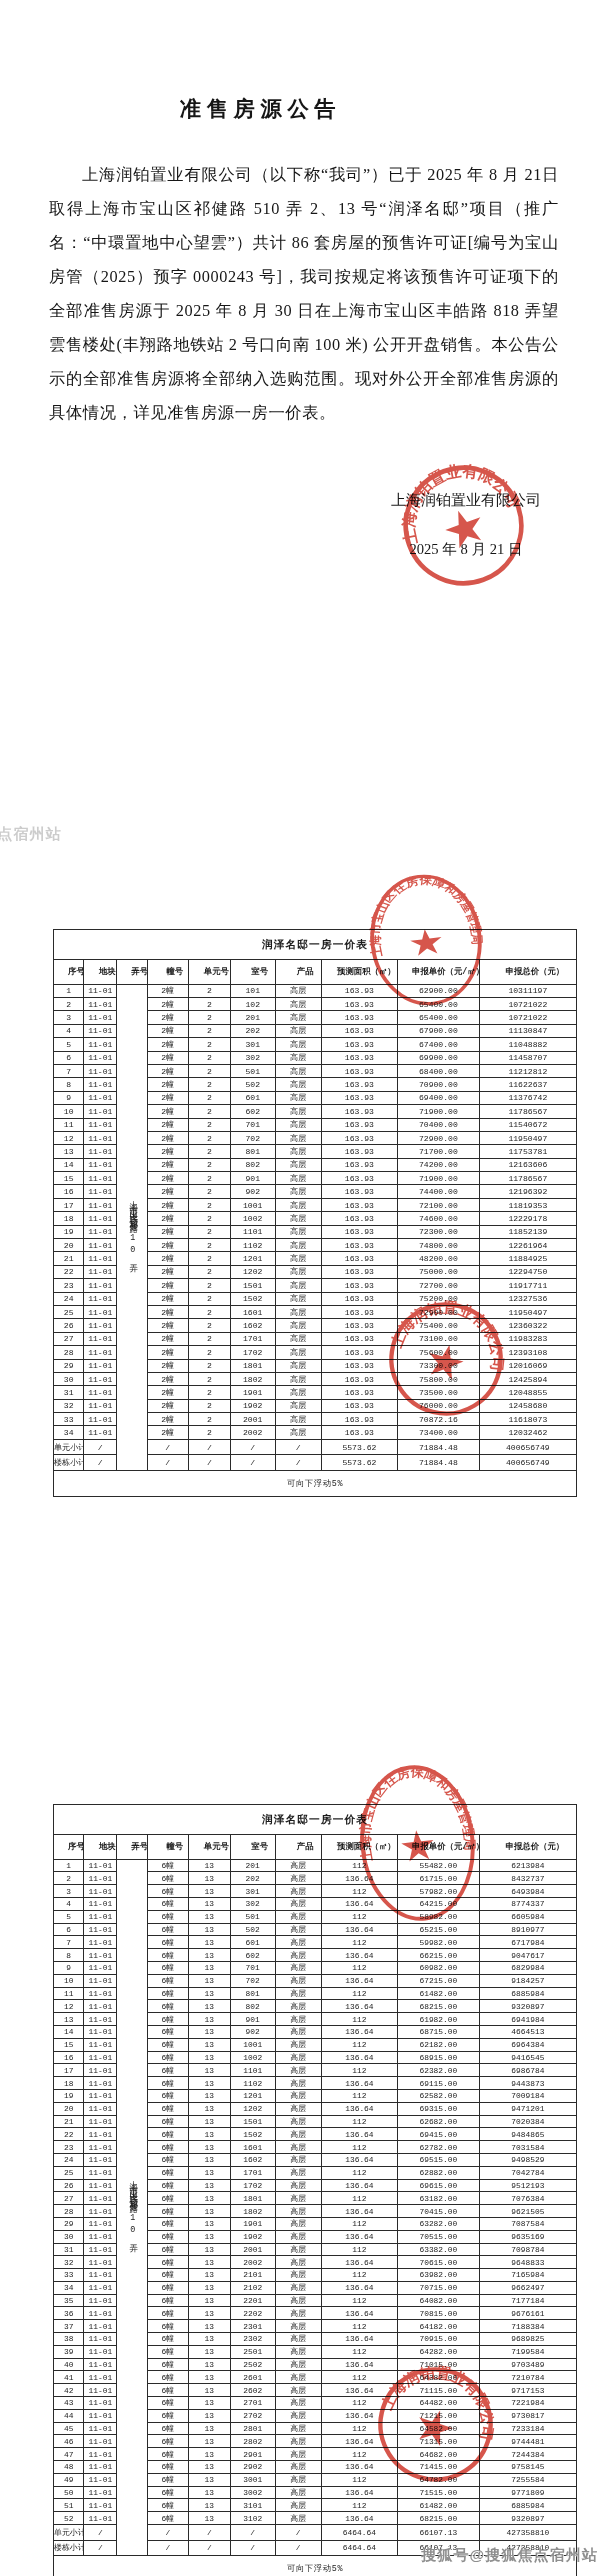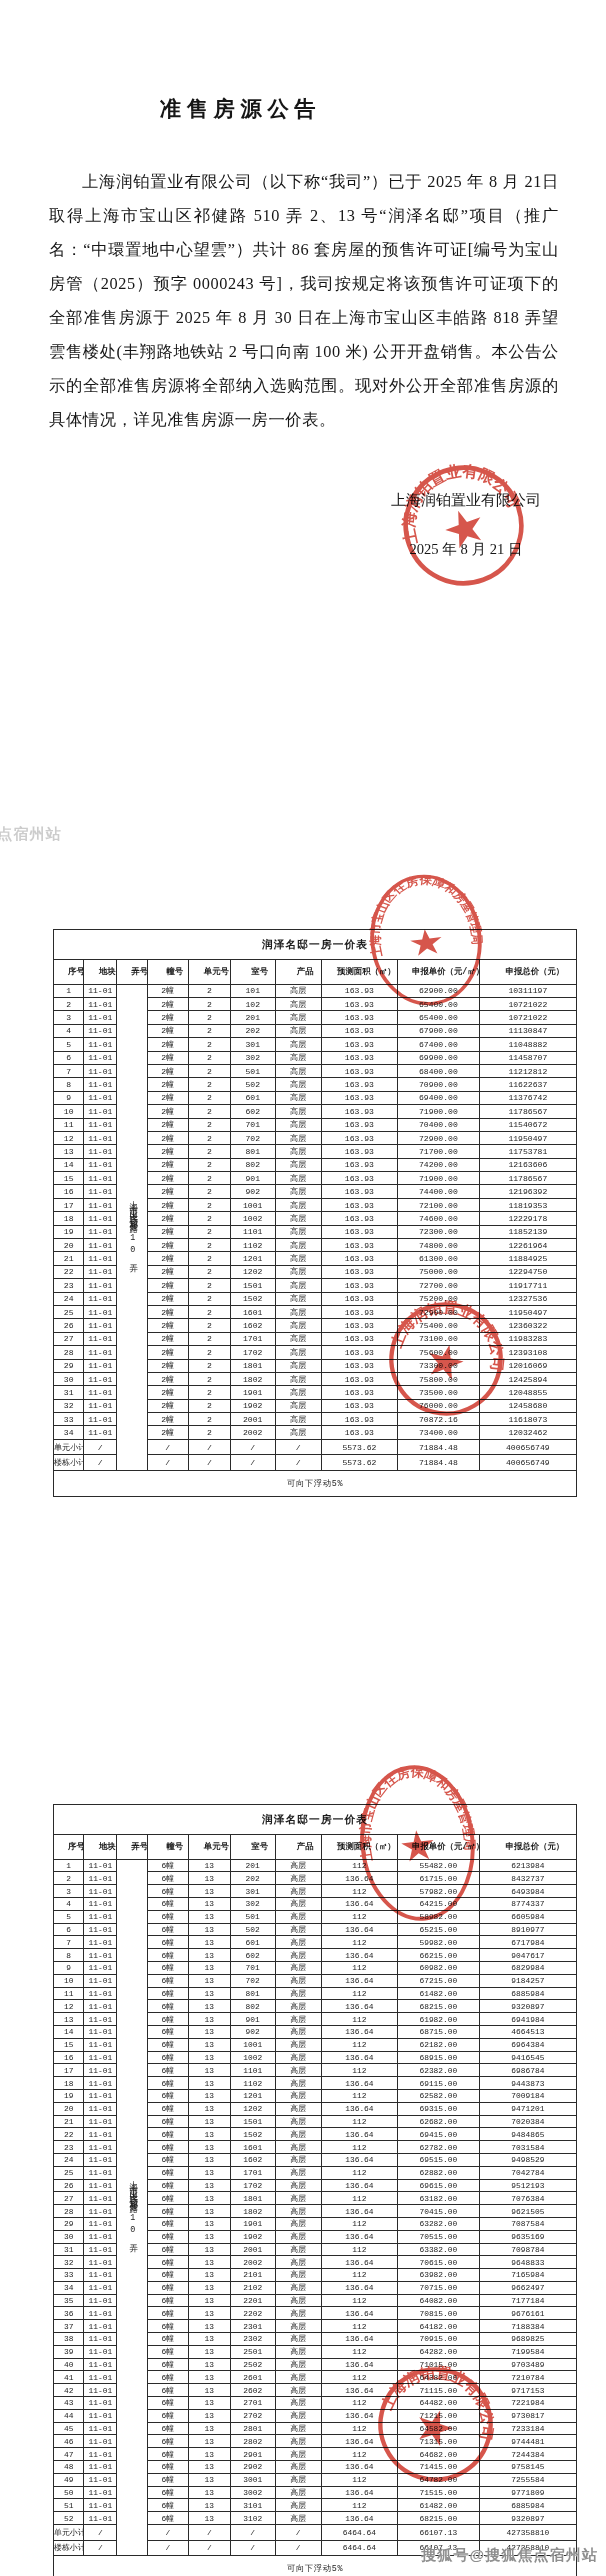--- a/index.html
+++ b/index.html
@@ -5,24 +5,24 @@
   html,body{margin:0;padding:0;}
   body{
     width:607px;height:2576px;position:relative;background:#ffffff;
     font-family:"Liberation Serif","DejaVu Serif",serif;color:#161616;
     overflow:hidden;
   }
   .abs{position:absolute;}
   
   .doc-title{
     top:94px;left:0;width:481px;text-align:center;
-    font-size:21.3px;font-weight:700;letter-spacing:5.6px;
+    font-size:21.3px;font-weight:700;letter-spacing:5.6px;padding-left:20px;
   }
   .doc-body{
-    top:165px;left:49px;width:510px;
+    top:158px;left:49px;width:510px;
     font-size:16.3px;line-height:34px;text-align:justify;text-indent:33px;
     letter-spacing:0.6px;
   }
   .signature{
     top:488px;right:66px;text-align:center;font-size:15px;line-height:25px;
     z-index:4;
   }
   .signature .sig-date{margin-top:23.6px;font-size:14.6px;text-align:center;}
   
   .seal{z-index:10;mix-blend-mode:multiply;opacity:.86;pointer-events:none;}
@@ -359,21 +359,21 @@
           <td>12261964</td>
         </tr>
         <tr>
           <td>21</td>
           <td>11-01</td>
           <td>2幢</td>
           <td>2</td>
           <td>1201</td>
           <td>高层</td>
           <td>163.93</td>
-          <td>61300.00</td>
+          <td>48200.00</td>
           <td>11884925</td>
         </tr>
         <tr>
           <td>22</td>
           <td>11-01</td>
           <td>2幢</td>
           <td>2</td>
           <td>1202</td>
           <td>高层</td>
           <td>163.93</td>

